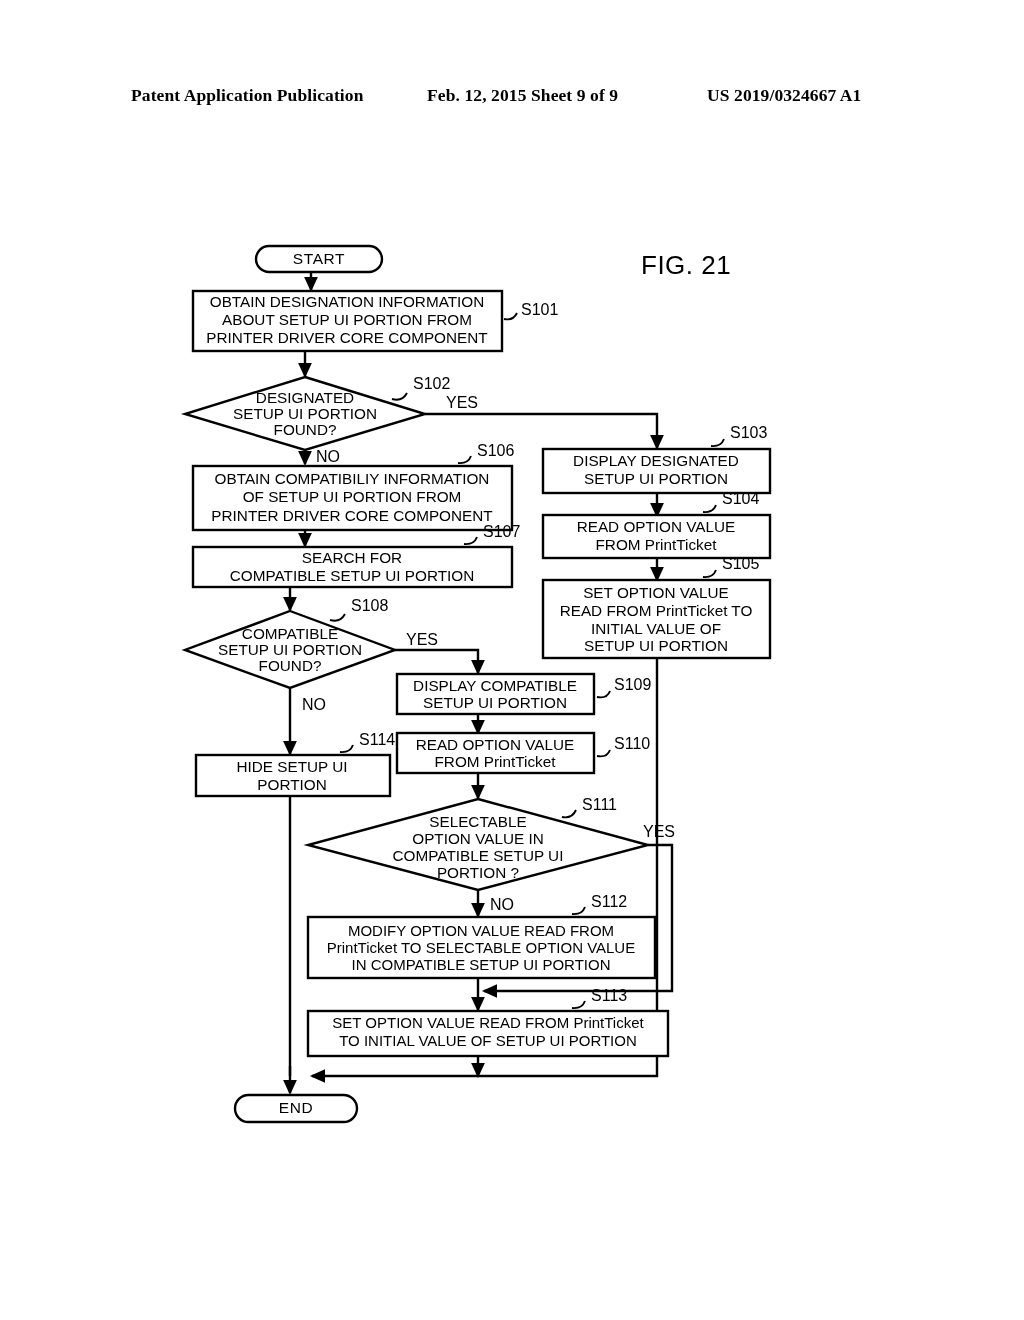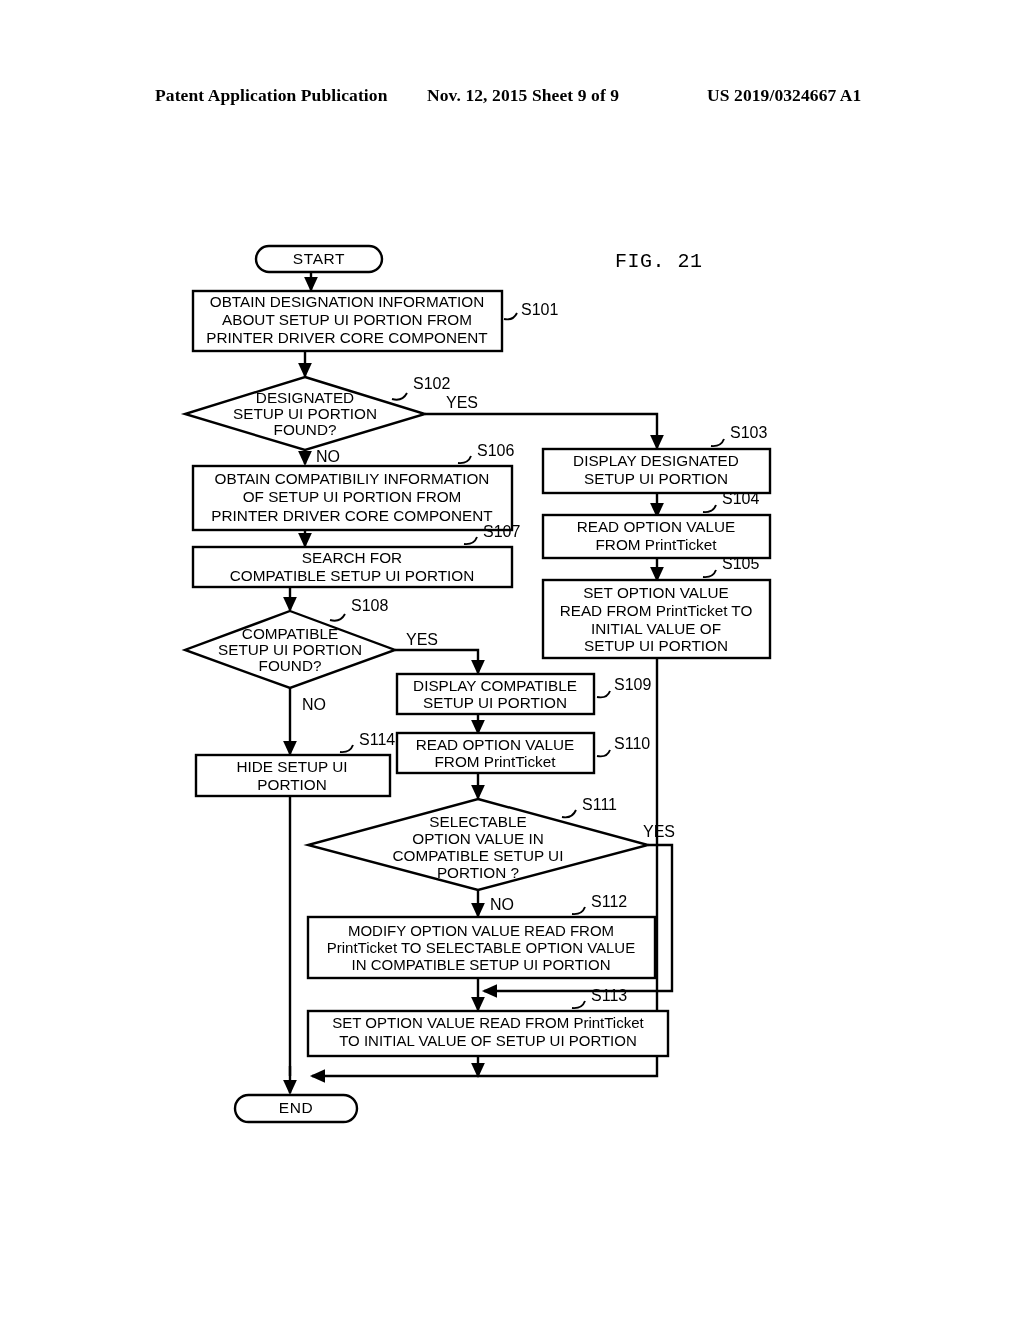--- a/index.html
+++ b/index.html
@@ -27,32 +27,32 @@
     top: 85px;
     left: 0;
     width: 1024px;
     height: 30px;
     font-family: "Liberation Serif", serif;
     font-weight: bold;
     font-size: 17.5px;
     letter-spacing: 0.1px;
     white-space: nowrap;
   }
-  #pub-header .h-left  { position: absolute; left: 131px; top: 0; margin-left: 24px; }
+  #pub-header .h-left  { position: absolute; left: 131px; top: 0; }
   #pub-header .h-mid   { position: absolute; left: 427px; top: 0; }
   #pub-header .h-right { position: absolute; left: 707px; top: 0; }
 
   
   #fig-label {
     position: absolute;
-    left: 615px;
+    left: 641px;
     top: 250px;
-    font-size: 20px;
+    font-size: 26px;
     letter-spacing: 0.5px;
-    font-family: Liberation Mono, monospace;
+    font-family: Liberation Sans, sans-serif;
   }
 
   
   #flow {
     position: absolute;
     left: 0;
     top: 0;
   }
   .box-shape {
     fill: #ffffff;
@@ -109,21 +109,21 @@
     dominant-baseline: middle;
   }
 </style>
 </head>
 <body>
 
 <div id="page">
 
   <div id="pub-header">
     <span class="h-left">Patent Application Publication</span>
-    <span class="h-mid">Nov. 12, 2015  Sheet 9 of 9</span>
+    <span class="h-mid">Feb. 12, 2015  Sheet 9 of 9</span>
     <span class="h-right">US 2019/0324667 A1</span>
   </div>
 
   <div id="fig-label">FIG. 21</div>
 
   <svg id="flow" width="1024" height="1320" viewBox="0 0 1024 1320" xmlns="http://www.w3.org/2000/svg">
     <defs>
       <marker id="arrow" viewBox="0 0 12 12" refX="9.5" refY="6" markerWidth="7" markerHeight="7" orient="auto-start-reverse">
         <path d="M 0 1 L 11 6 L 0 11 z" fill="#000000"></path>
       </marker>

